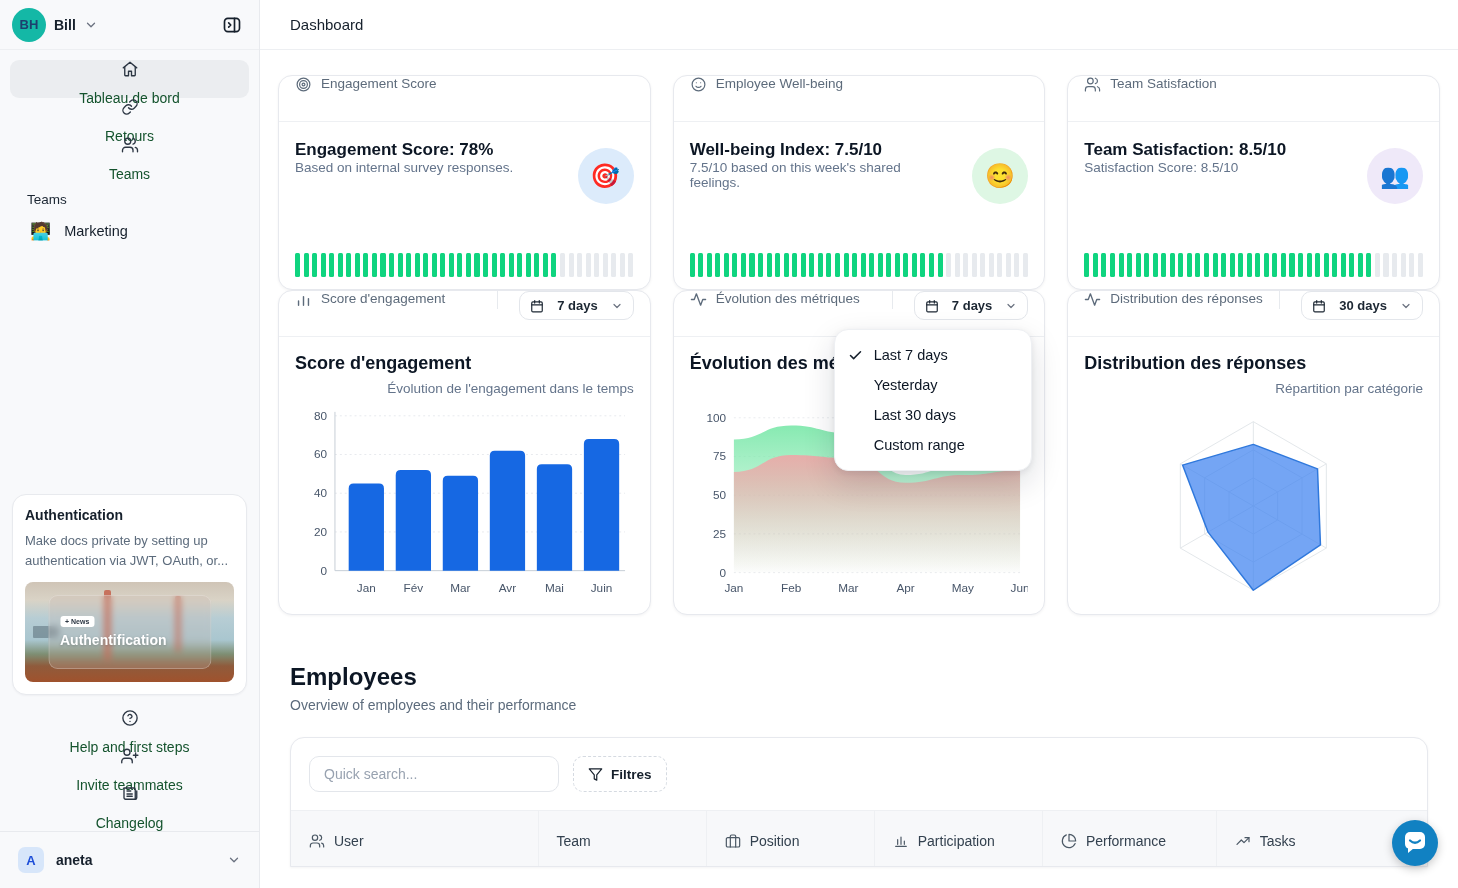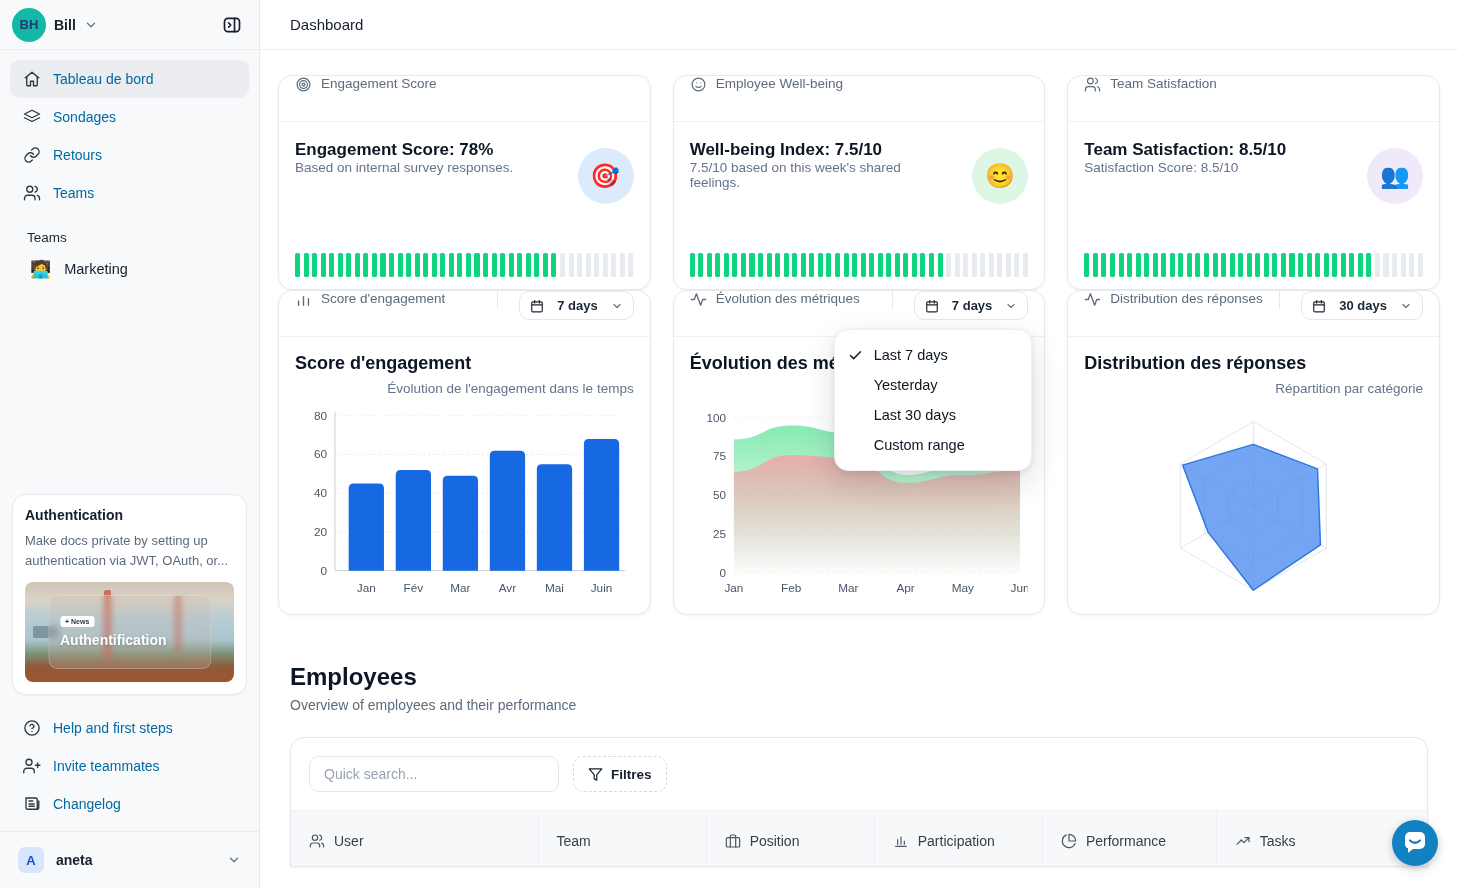--- a/index.html
+++ b/index.html
@@ -9,21 +9,21 @@
 
   
   .sidebar { width:260px; min-width:260px; background:#f8f9fb; border-right:1px solid #e8eaee; display:flex; flex-direction:column; height:100%; }
   .sb-top { display:flex; align-items:center; gap:8px; padding:8px 12px; height:50px; border-bottom:1px solid #edeff2; }
   .avatar { width:34px; height:34px; border-radius:50%; background:#14b8a6; color:#1d3f6e; font-size:13px; font-weight:bold; display:flex; align-items:center; justify-content:center; }
   .sb-user-name { font-size:14px; font-weight:bold; color:#16202c; }
   .chev { width:14px; height:14px; stroke:#6b7280; }
   .collapse-btn { margin-left:auto; width:30px; height:30px; border:none; background:transparent; display:flex; align-items:center; justify-content:center; border-radius:8px; cursor:pointer; }
   .collapse-btn svg { width:20px; height:20px; stroke:#16202c; }
   .sb-nav { padding:10px 10px 0 10px; }
-  .sb-item { display:flex; align-items:center; gap:12px; height:38px; padding:0 13px; border-radius:9px; font-size:14px; color:#0369a1; cursor:pointer; }
+  .sb-item { display:flex; align-items:center; gap:12px; height:38px; padding:0 13px; border-radius:9px; font-size:14px; color:#14532d; cursor:pointer;flex-direction:column; }
   .sb-item.active { background:#ebedf0; }
   .sb-item svg { width:18px; height:18px; stroke:#2c3643; flex:none; }
   .sb-section-label { font-size:13.5px; color:#1c2733; margin:18px 0 4px 17px; }
   .sb-team { display:flex; align-items:center; gap:13px; height:40px; padding:0 10px 0 20px; font-size:14.5px; color:#16202c; cursor:pointer; }
   .sb-team .emoji { font-size:17px; }
   .sb-spacer { flex:1; }
 
   .auth-card { margin:10px 12px; background:#fff; border:1px solid #e8eaee; border-radius:14px; padding:12px; box-shadow:0 1px 2px rgba(16,24,40,.04); }
   .auth-title { font-size:14px; font-weight:bold; color:#16202c; }
   .auth-desc { font-size:13px; color:#5c6b7c; line-height:1.5; margin-top:8px; }
@@ -122,28 +122,20 @@
       </button>
     </div>
 
     <nav class="sb-nav">
       <div class="sb-item active">
         <svg viewBox="0 0 24 24" fill="none" stroke-width="1.8" stroke-linecap="round" stroke-linejoin="round">
             <path d="M3 10.5L12 3l9 7.5"></path>
             <path d="M5 9.5V20a1 1 0 0 0 1 1h4v-6h4v6h4a1 1 0 0 0 1-1V9.5"></path>
           </svg>
         <span>Tableau de bord</span>
-      </div>
-      <div class="sb-item">
-        <svg viewBox="0 0 24 24" fill="none" stroke-width="1.8" stroke-linecap="round" stroke-linejoin="round">
-            <path d="M12 3L2 8l10 5 10-5-10-5z"></path>
-            <path d="M2 13l10 5 10-5"></path>
-            <path d="M2 18l10 5 10-5" opacity="0"></path>
-          </svg>
-        <span>Sondages</span>
       </div>
       <div class="sb-item">
         <svg viewBox="0 0 24 24" fill="none" stroke-width="1.8" stroke-linecap="round" stroke-linejoin="round">
             <path d="M10 13a5 5 0 0 0 7.54.54l2.5-2.5a5 5 0 0 0-7.07-7.07L11.5 5.4"></path>
             <path d="M14 11a5 5 0 0 0-7.54-.54l-2.5 2.5a5 5 0 0 0 7.07 7.07l1.46-1.43"></path>
           </svg>
         <span>Retours</span>
       </div>
       <div class="sb-item">
         <svg viewBox="0 0 24 24" fill="none" stroke-width="1.8" stroke-linecap="round" stroke-linejoin="round">

